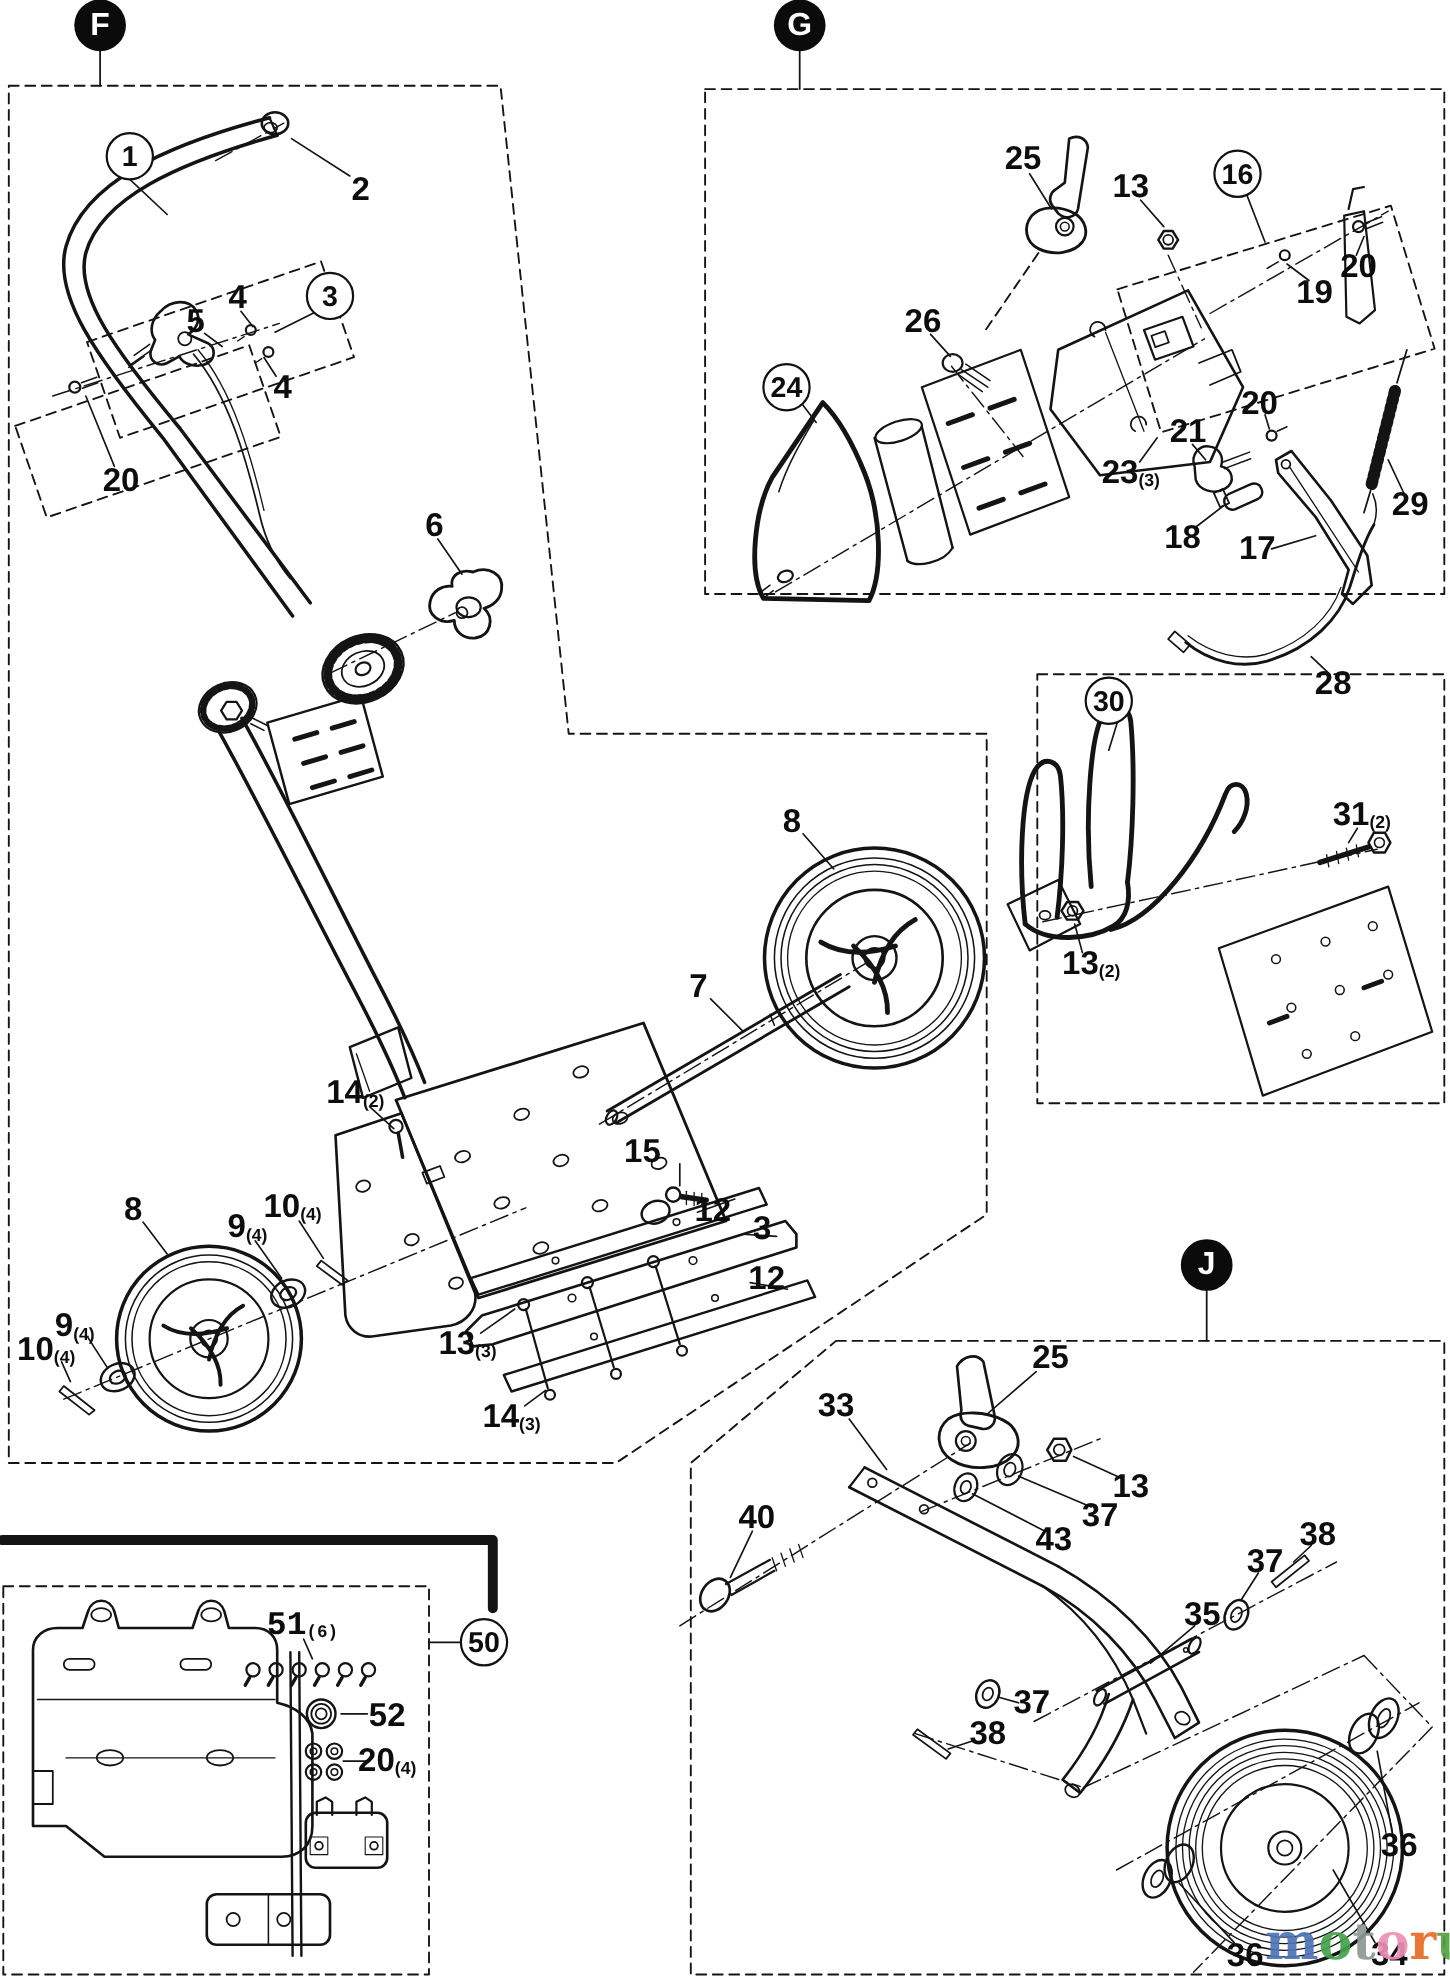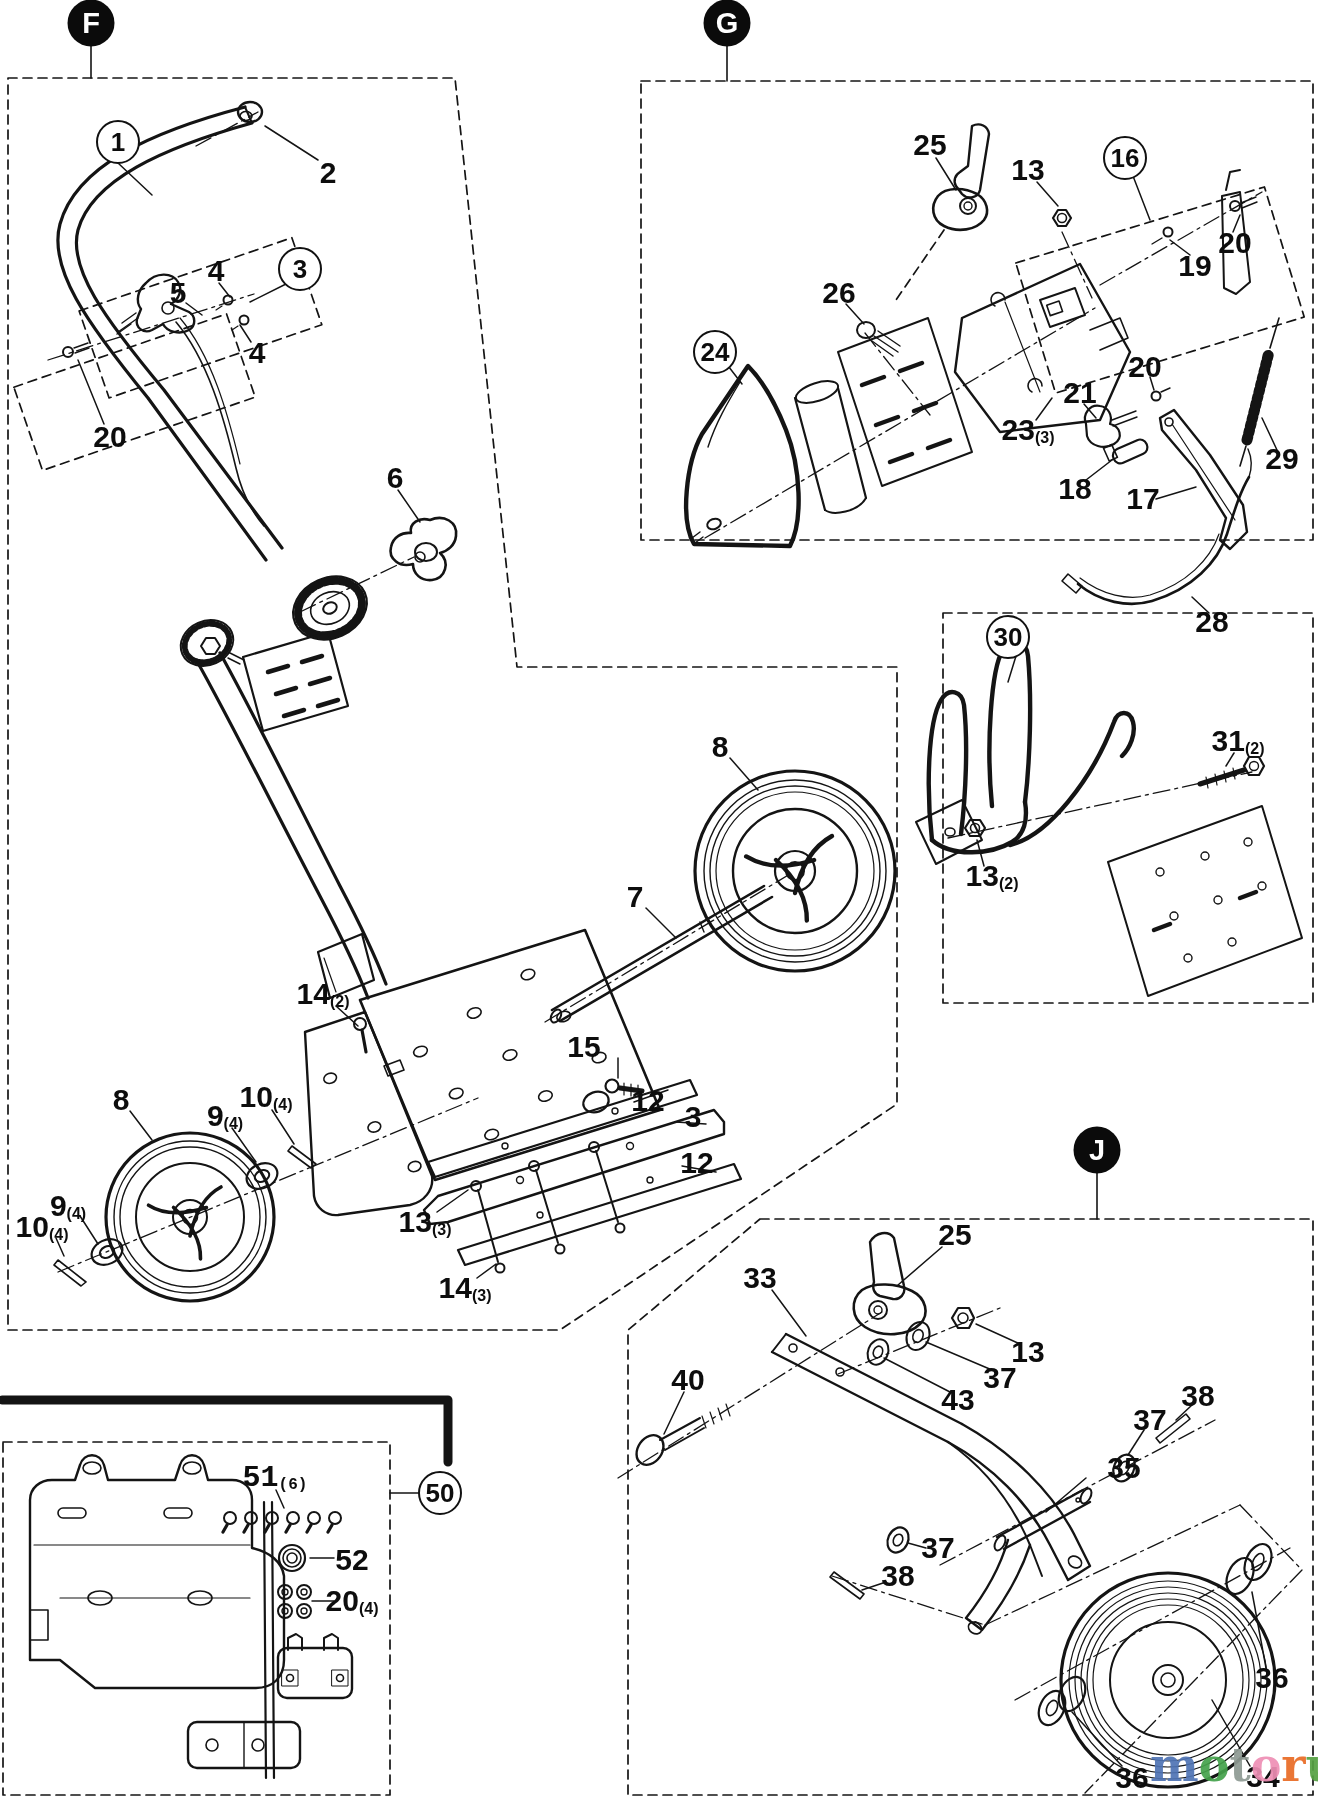--- a/index.html
+++ b/index.html
@@ -657,21 +657,21 @@
       <div class="plabel" style="left: 1238px; top: 741px;"><span>31</span><span class="q">(2)</span></div>
       <div class="plabel" style="left: 992px; top: 876px; text-align: center;"><span>13</span><span class="q">(2)</span></div>
       <div class="plabel" style="left: 955px; top: 1235px;"><span>25</span></div>
       <div class="plabel" style="left: 760px; top: 1278px;"><span>33</span></div>
       <div class="plabel" style="left: 688px; top: 1380px;"><span>40</span></div>
       <div class="plabel" style="left: 1028px; top: 1352px;"><span>13</span></div>
       <div class="plabel" style="left: 1000px; top: 1378px;"><span>37</span></div>
       <div class="plabel" style="left: 958px; top: 1400px;"><span>43</span></div>
       <div class="plabel" style="left: 1198px; top: 1396px;"><span>38</span></div>
       <div class="plabel" style="left: 1150px; top: 1420px;"><span>37</span></div>
-      <div class="plabel" style="left: 1093px; top: 1468px; margin-left: 31px;"><span>35</span></div>
+      <div class="plabel" style="left: 1093px; top: 1468px;"><span>35</span></div>
       <div class="plabel" style="left: 938px; top: 1548px;"><span>37</span></div>
       <div class="plabel" style="left: 898px; top: 1576px;"><span>38</span></div>
       <div class="plabel" style="left: 1272px; top: 1678px;"><span>36</span></div>
       <div class="plabel" style="left: 1132px; top: 1778px;"><span>36</span></div>
       <div class="plabel" style="left: 1263px; top: 1777px;"><span>34</span></div>
       <div class="plabel" style="left: 275px; top: 1478px; font-family: Liberation Mono, monospace;"><span>51</span><span class="q">(6)</span></div>
       <div class="plabel" style="left: 352px; top: 1560px;"><span>52</span></div>
       <div class="plabel" style="left: 352px; top: 1601px;"><span>20</span><span class="q">(4)</span></div>
     </div>
 

